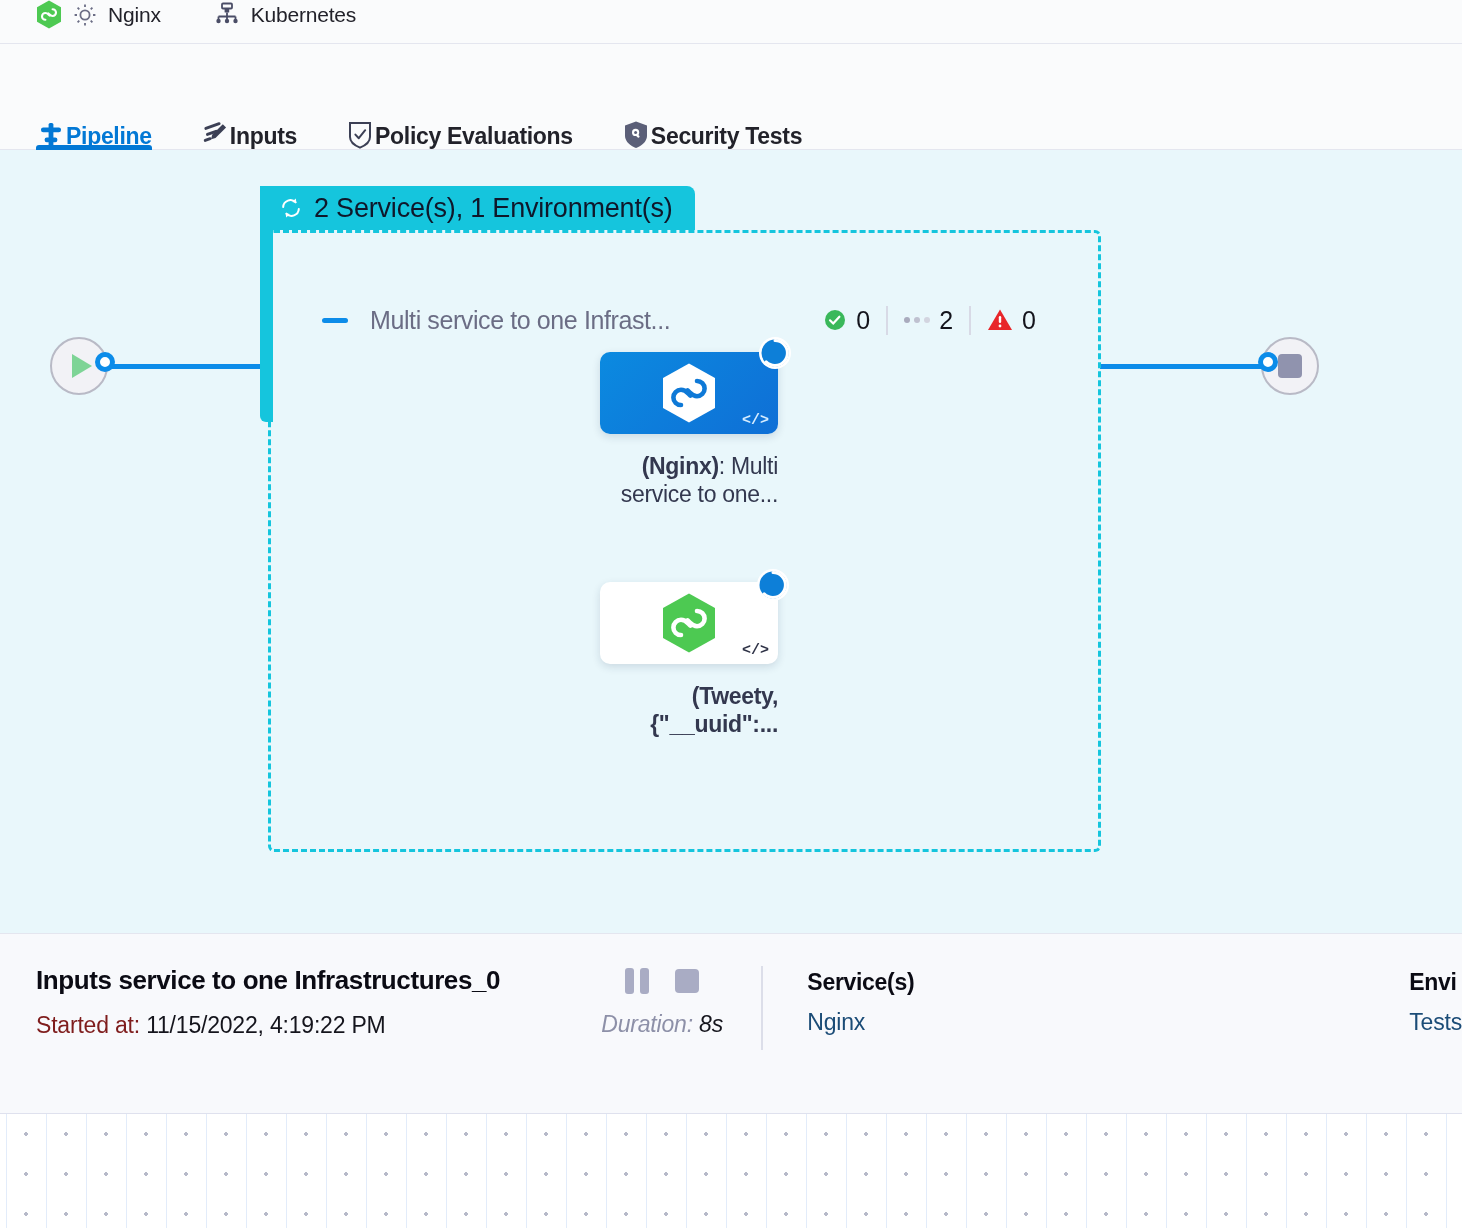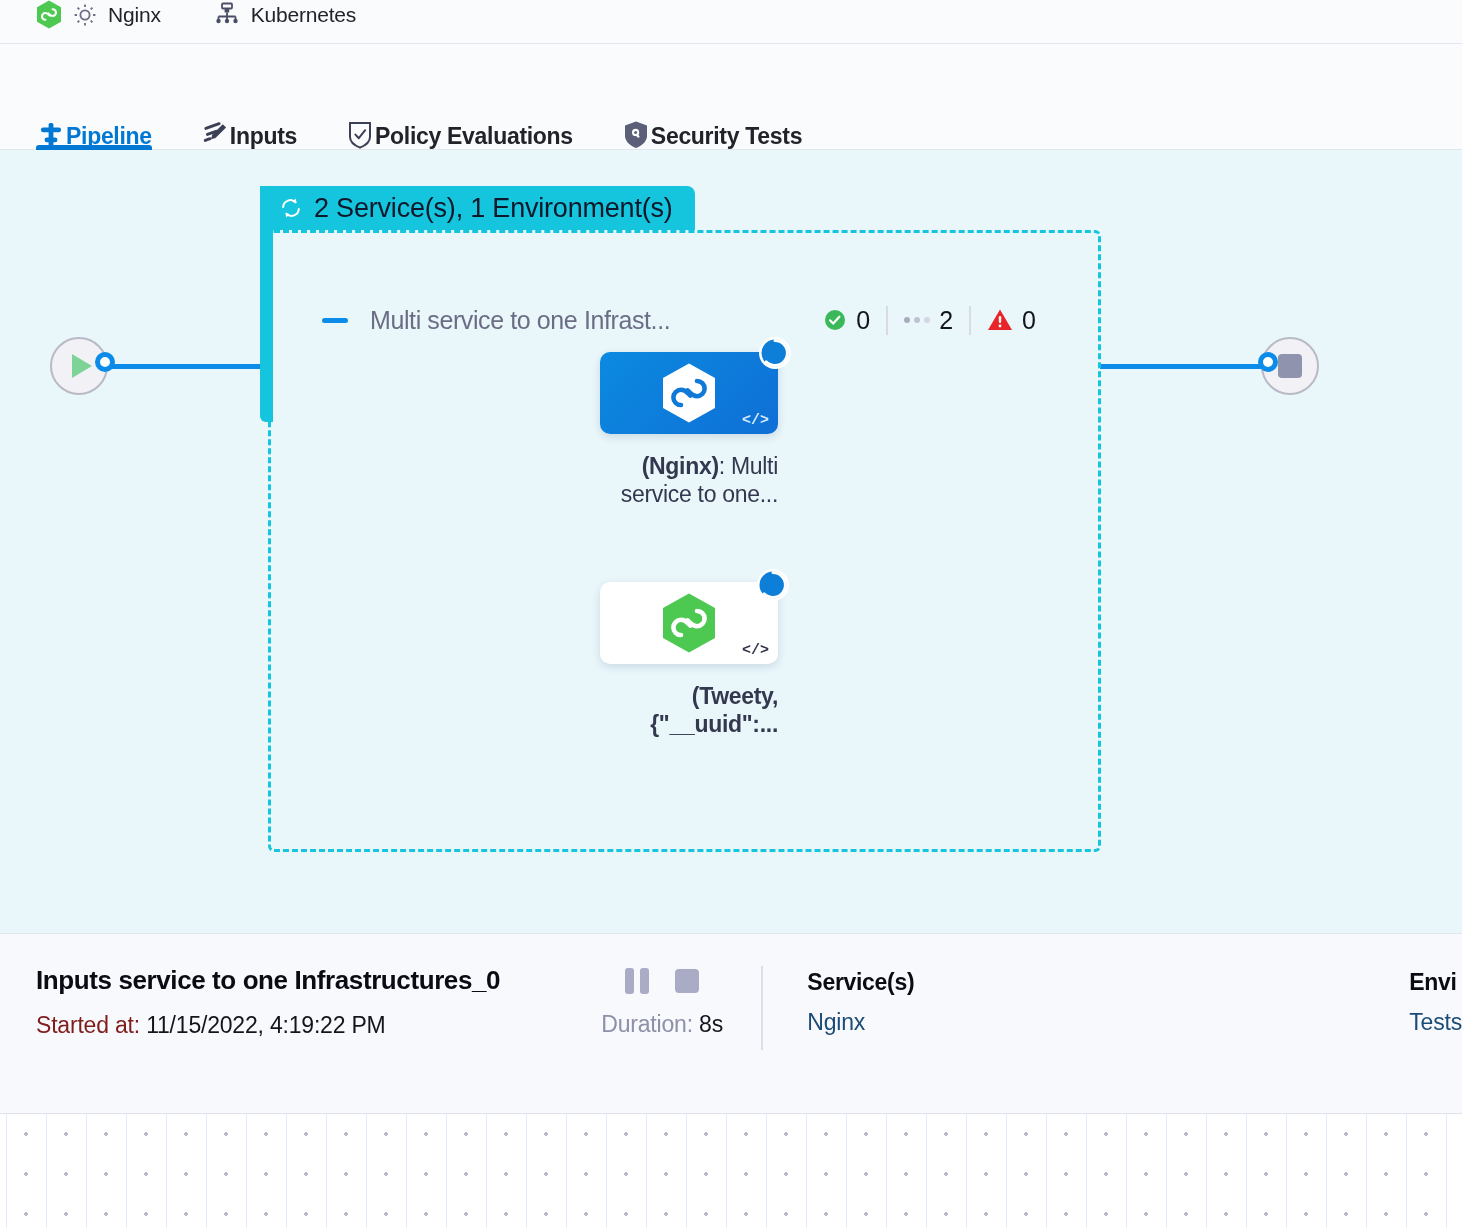--- a/index.html
+++ b/index.html
@@ -134,21 +134,21 @@
   }
   .info-left { padding: 31px 0 0 36px; width: 580px; }
   .info-title { font-size: 26px; font-weight: bold; color: #0b0b14; letter-spacing: -0.4px; }
   .info-sub { margin-top: 16px; font-size: 23px; color: #14141c; letter-spacing: -0.2px; }
   .info-sub .muted { color: #7f1d1d; }
   .info-mid { padding-top: 34px; width: 205px; display: flex; flex-direction: column; align-items: center; }
   .ctrl-row { display: flex; align-items: center; gap: 26px; }
   .btn-pause { display: flex; gap: 6px; cursor: pointer; }
   .btn-pause span { width: 9px; height: 26px; background: #a9acc4; border-radius: 3px; display: block; }
   .btn-stop { width: 24px; height: 24px; background: #a9acc4; border-radius: 4px; cursor: pointer; }
-  .dur { margin-top: 17px; font-size: 23px; color: #14141c; letter-spacing: -0.2px; }
+  .dur { margin-top: 17px; font-size: 23px; color: #14141c; letter-spacing: -0.2px; font-style: italic; }
   .dur .muted { color: #8d90a8; }
   .vdiv { width: 2px; height: 84px; background: #dcdee9; margin-top: 32px; }
   .info-col { padding: 35px 0 0 44px; }
   .info-col-head { font-size: 23px; font-weight: bold; color: #0b0b14; letter-spacing: -0.3px; white-space: nowrap; }
   .info-col-val { margin-top: 13px; font-size: 23px; color: #1b4c77; letter-spacing: -0.2px; white-space: nowrap; cursor: pointer; }
 
   
   .dotgrid {
     position: absolute; left: 0; top: 1114px; width: 1462px; height: 114px;
     background-color: #ffffff;

